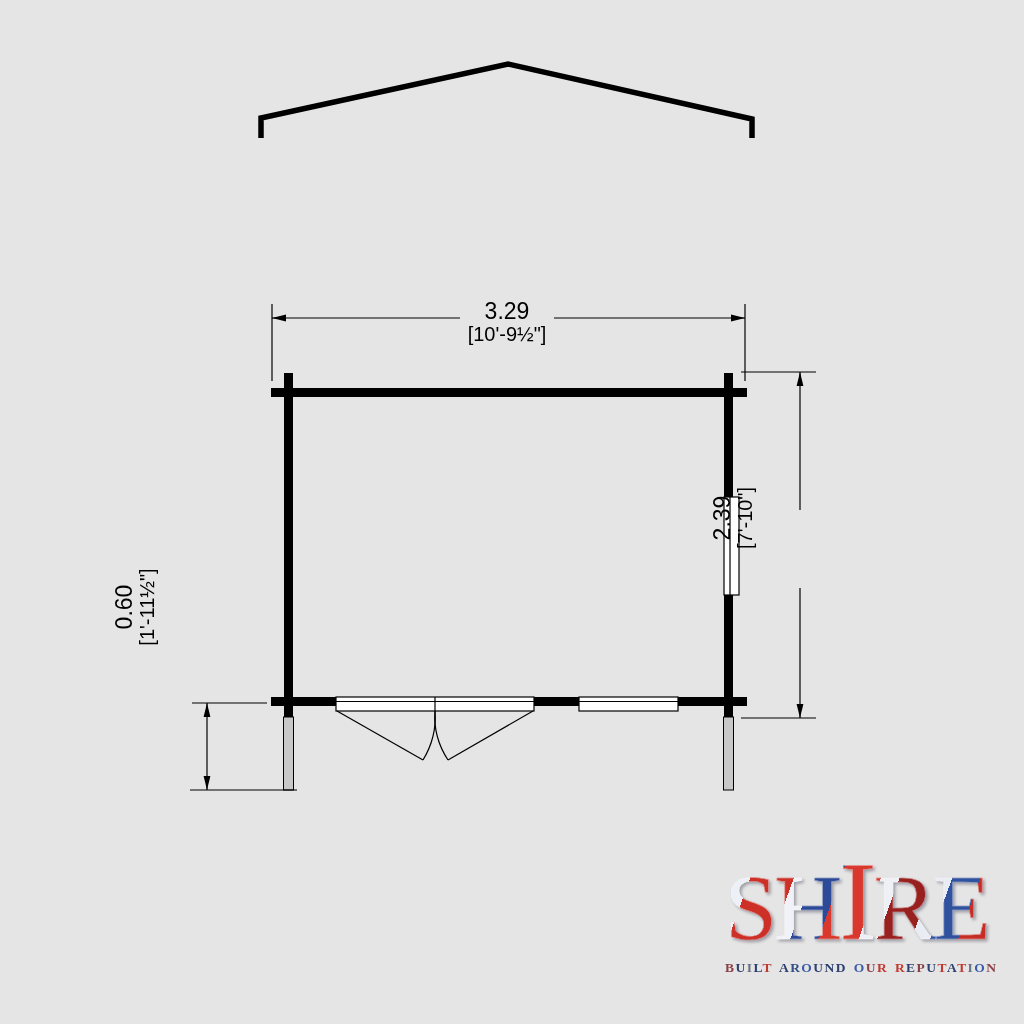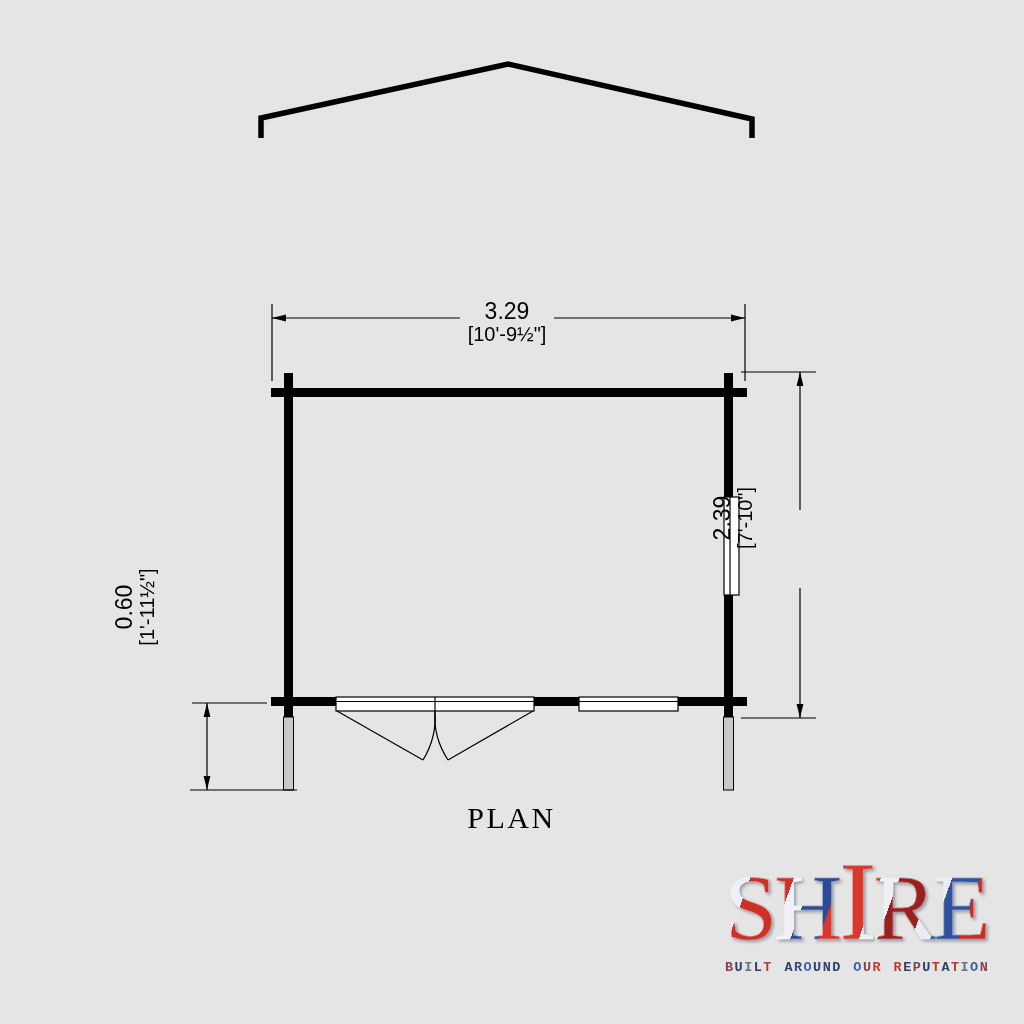--- a/index.html
+++ b/index.html
@@ -27,21 +27,21 @@
       #cc3027 12%, #cc3027 26%, #f0f2f7 26%, #f0f2f7 32%,
       #2c4a97 32%, #2c4a97 41%, #d8382d 41%, #d8382d 54%,
       #eef0f5 54%, #eef0f5 60%, #98201f 60%, #98201f 71%,
       #e9edf3 71%, #e9edf3 77%, #30519e 77%, #30519e 86%,
       #c62d25 86%, #c62d25 100%);
     -webkit-background-clip:text;background-clip:text;color:transparent;
     -webkit-text-stroke:0.5px rgba(255,255,255,0.55);
     filter:drop-shadow(2px 2.5px 1.5px rgba(70,70,90,0.45));}
   .logo-letter{font-size:94px;}
   .logo-letter-i{font-size:112px;}
-  .logo-tagline{margin-top:3px;font-family:Liberation Mono, monospace;font-weight:bold;
+  .logo-tagline{margin-top:3px;font-family:Liberation Serif, serif;font-weight:bold;
     font-size:13.5px;letter-spacing:1.45px;word-spacing:2px;white-space:pre;}
 </style>
 </head>
 <body>
 
 <div class="stage">
 
   <svg width="1024" height="1024" viewBox="0 0 1024 1024">
 
     <g>
@@ -114,21 +114,20 @@
   <div class="dim dim-rot dim-right">
     <div class="metric">2.39</div>
     <div class="imperial">[7'-10"]</div>
   </div>
 
   <div class="dim dim-rot dim-left">
     <div class="metric">0.60</div>
     <div class="imperial">[1'-11½"]</div>
   </div>
 
-  <div class="plan-title">PLAN</div>
 
   <div class="logo">
     <div class="logo-word">
       <span class="logo-letter">S</span><span class="logo-letter">H</span><span class="logo-letter logo-letter-i">I</span><span class="logo-letter">R</span><span class="logo-letter">E</span>
     </div>
     <div class="logo-tagline"><span style="color: rgb(138, 64, 73);">B</span><span style="color: rgb(46, 64, 112);">U</span><span style="color: rgb(106, 113, 132);">I</span><span style="color: rgb(46, 64, 112);">L</span><span style="color: rgb(191, 58, 49);">T</span><span> </span><span style="color: rgb(46, 64, 112);">A</span><span style="color: rgb(52, 79, 134);">R</span><span style="color: rgb(59, 93, 169);">O</span><span style="color: rgb(46, 64, 112);">U</span><span style="color: rgb(46, 64, 112);">N</span><span style="color: rgb(46, 64, 112);">D</span><span> </span><span style="color: rgb(59, 93, 169);">O</span><span style="color: rgb(138, 64, 73);">U</span><span style="color: rgb(191, 58, 49);">R</span><span> </span><span style="color: rgb(191, 58, 49);">R</span><span style="color: rgb(46, 64, 112);">E</span><span style="color: rgb(138, 64, 73);">P</span><span style="color: rgb(46, 64, 112);">U</span><span style="color: rgb(191, 58, 49);">T</span><span style="color: rgb(46, 64, 112);">A</span><span style="color: rgb(191, 58, 49);">T</span><span style="color: rgb(106, 113, 132);">I</span><span style="color: rgb(59, 93, 169);">O</span><span style="color: rgb(138, 64, 73);">N</span></div>
   </div>
 
 </div>
 

